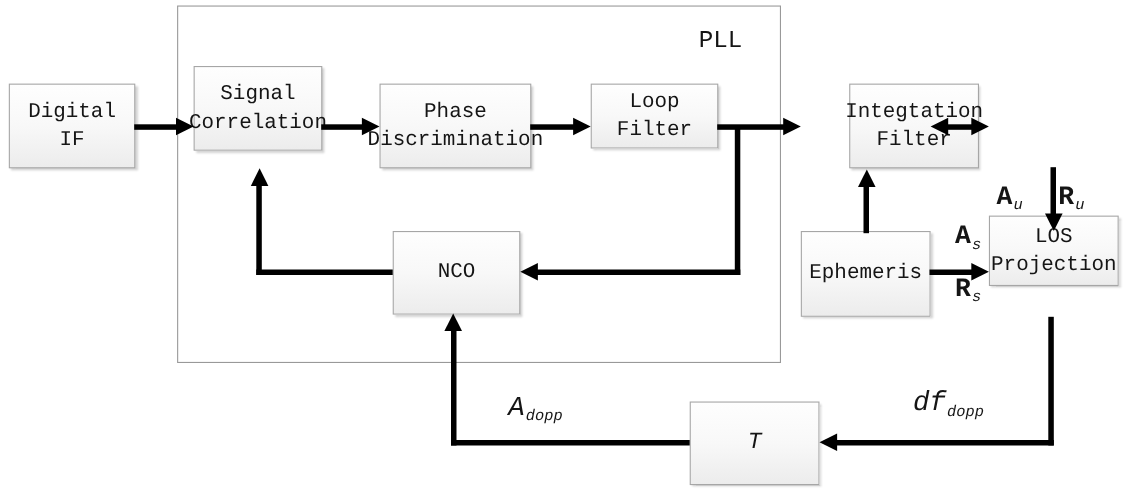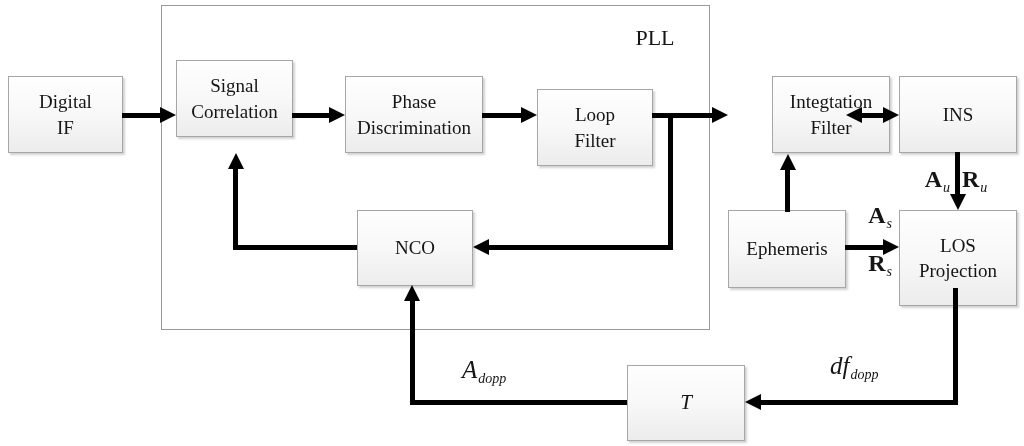--- a/index.html
+++ b/index.html
@@ -6,21 +6,21 @@
     --arrow:#000000;
     --block-border:#a6a6a6;
     --block-fill-top:#fefefe;
     --block-fill-bottom:#ececec;
     --pll-border:#999999;
     --background:#ffffff;
   }
   html,body{margin:0;padding:0;background:var(--background);}
   #canvas{
     position:relative;width:1024px;height:446px;background:var(--background);
-    font-family:Liberation Serif, serif;color:#151515;overflow:hidden;
+    font-family:Liberation Mono, monospace;color:#151515;overflow:hidden;
   }
   .block{
     position:absolute;box-sizing:border-box;
     background:linear-gradient(180deg,var(--block-fill-top) 0%,#f8f8f8 50%,var(--block-fill-bottom) 100%);
     border:1px solid var(--block-border);
     box-shadow:2px 2px 2px rgba(0,0,0,0.18);
     display:flex;align-items:center;justify-content:center;
     font-size:19px;line-height:1.32;text-align:center;
   }
   .block-label{white-space:pre-line;}
@@ -56,38 +56,35 @@
 IF</span>
   </div>
   <div class="block" style="left:176px;top:60px;width:117px;height:77px">
     <span class="block-label">Signal
 Correlation</span>
   </div>
   <div class="block" style="left:345px;top:76px;width:138px;height:77px">
     <span class="block-label">Phase
 Discrimination</span>
   </div>
-  <div class="block" style="left:537px;top:89px;width:116px;height:77px">
+  <div class="block" style="left:537px;top:76px;width:116px;height:59px">
     <span class="block-label">Loop
 Filter</span>
   </div>
   <div class="block" style="left:772px;top:76px;width:118px;height:77px">
     <span class="block-label">Integtation
 Filter</span>
   </div>
-  <div class="block" style="left:899px;top:76px;width:118px;height:77px">
-    <span class="block-label">INS</span>
-  </div>
   <div class="block" style="left:357px;top:210px;width:116px;height:76px">
     <span class="block-label">NCO</span>
   </div>
   <div class="block" style="left:728px;top:210px;width:118px;height:78px">
     <span class="block-label">Ephemeris</span>
   </div>
-  <div class="block" style="left:899px;top:210px;width:118px;height:96px">
+  <div class="block" style="left:899px;top:196px;width:118px;height:64px">
     <span class="block-label">LOS
 Projection</span>
   </div>
   <div class="block" style="left:627px;top:365px;width:118px;height:76px">
     <span class="block-label italic-label">T</span>
   </div>
 
   <div class="shaft-h" style="left:122px;top:113px;width:40px"></div>
   <div class="head head-right" style="left:160px;top:107px"></div>
 
@@ -122,21 +119,21 @@
   <div class="head head-right" style="left:883px;top:239px"></div>
 
   <div class="shaft-v" style="left:953px;top:288px;height:117px"></div>
   <div class="shaft-h" style="left:760px;top:400px;width:198px"></div>
   <div class="head head-left" style="left:745px;top:394px"></div>
 
   <div class="shaft-h" style="left:410px;top:400px;width:217px"></div>
   <div class="shaft-v" style="left:410px;top:300px;height:105px"></div>
   <div class="head head-up" style="left:404px;top:285px"></div>
 
-  <div class="mlabel bold" style="left:906px;top:166px;width:44px;text-align:right">
+  <div class="mlabel bold" style="left:906px;top:166px;width:44px;">
     <span class="mb">A</span><span class="ms">u</span>
   </div>
   <div class="mlabel bold" style="left:962px;top:166px">
     <span class="mb">R</span><span class="ms">u</span>
   </div>
   <div class="mlabel bold" style="left:848px;top:202px;width:44px;text-align:right">
     <span class="mb">A</span><span class="ms">s</span>
   </div>
   <div class="mlabel bold" style="left:848px;top:250px;width:44px;text-align:right">
     <span class="mb">R</span><span class="ms">s</span>

